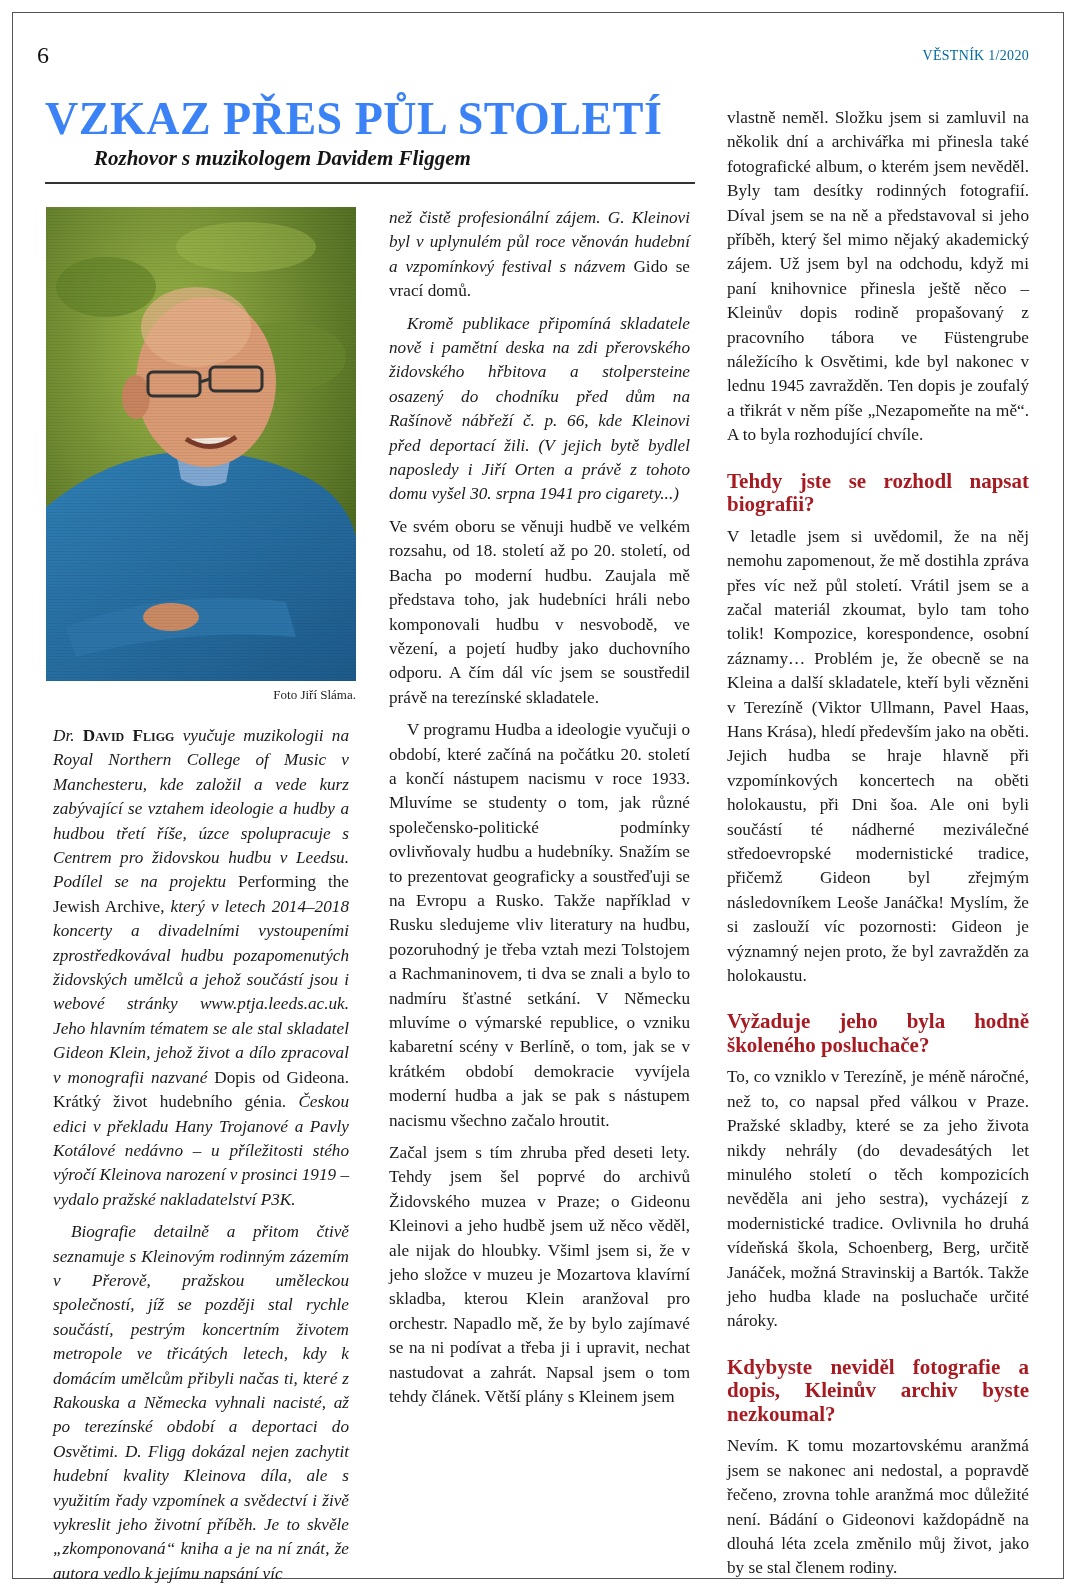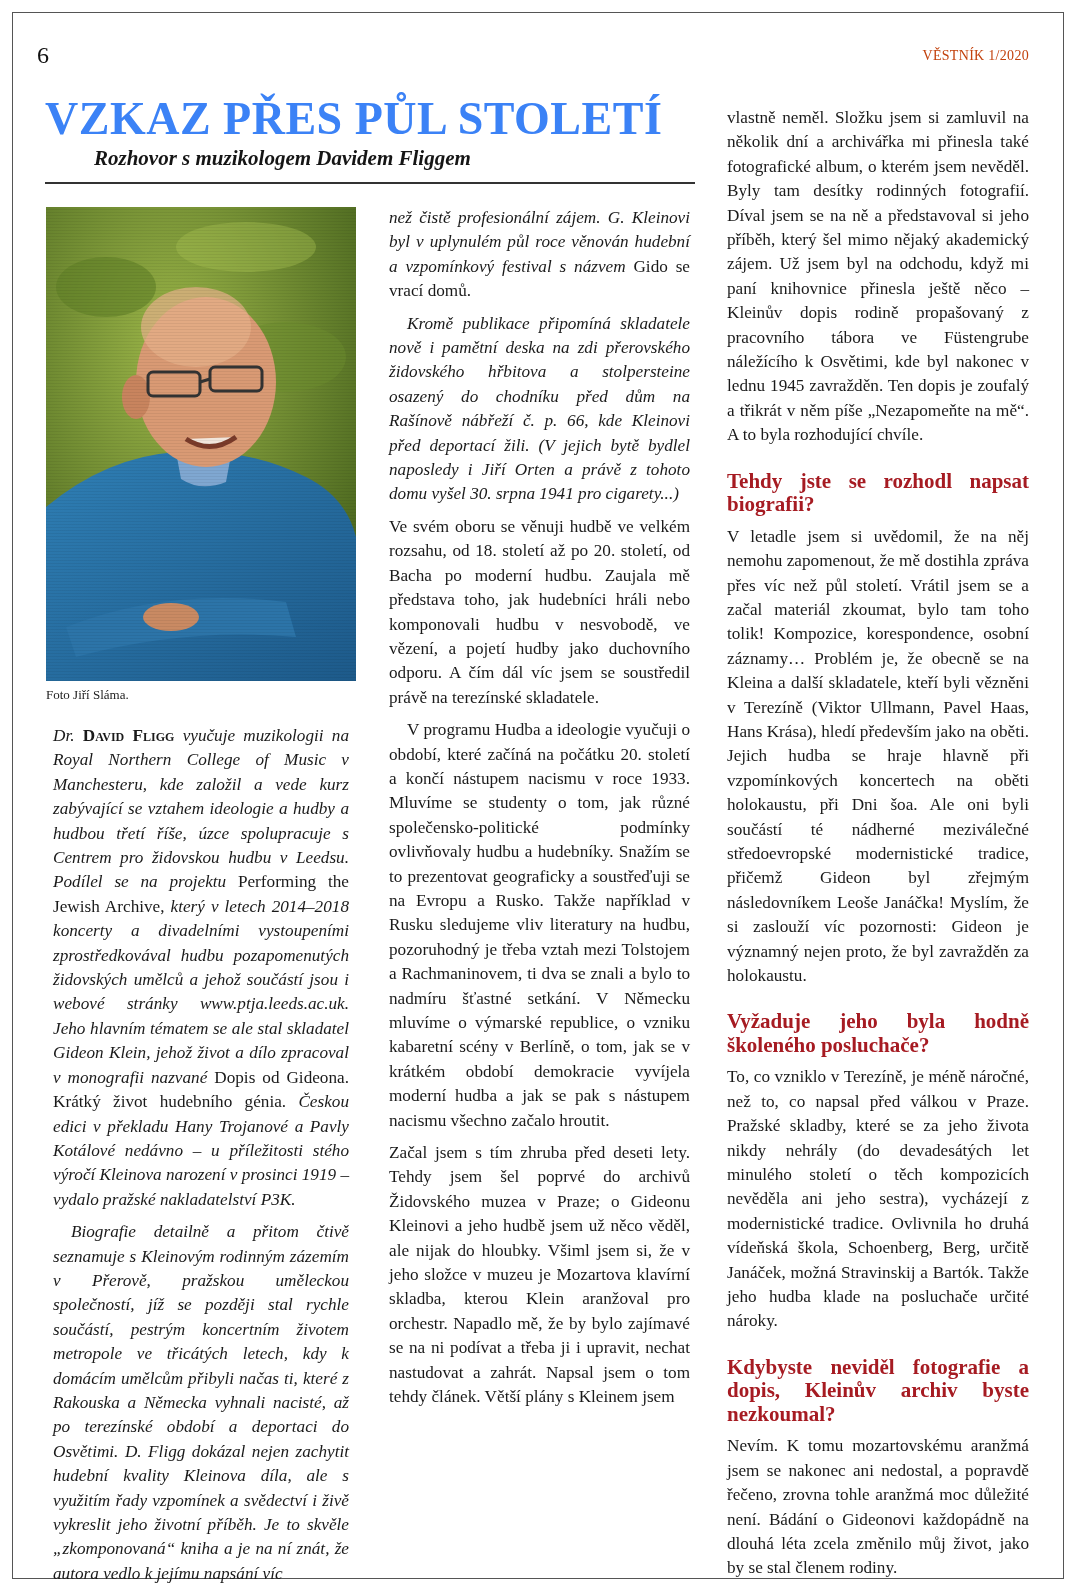--- a/index.html
+++ b/index.html
@@ -1,33 +1,33 @@
 <!DOCTYPE html>
 <html><head>
 <meta charset="utf-8">
 <style>
   html, body { margin: 0; padding: 0; background: #ffffff; }
   body { width: 1091px; height: 1588px; position: relative; overflow: hidden;
          font-family: "Liberation Serif", "DejaVu Serif", serif; color: #1a1a1a; }
   .frame { position: absolute; left: 12px; top: 12px; width: 1052px; height: 1567px;
            border: 1.5px solid #555; box-sizing: border-box; }
   .pagenum { position: absolute; left: 37px; top: 42px; font-size: 24px; color: #111; }
-  .issue { position: absolute; right: 62px; top: 48px; font-size: 14px; letter-spacing: 0.3px; color: #c2410c; }
+  .issue { position: absolute; right: 62px; top: 48px; font-size: 14px; letter-spacing: 0.3px; color: #0369a1; }
   .title { position: absolute; left: 45px; top: 92px; font-size: 46px; font-weight: bold;
            color: #3b82f6; letter-spacing: 0.5px; white-space: nowrap; }
   .subtitle { position: absolute; left: 48px; top: 146px; font-size: 21px; font-style: italic;
               font-weight: bold; color: #151515; white-space: nowrap; margin-left: 46px; }
   .rule { position: absolute; left: 45px; top: 182px; width: 650px; height: 2px; background: #333; }
   .col { position: absolute; font-size: 17.2px; line-height: 24.4px; text-align: justify; }
   .col1 { left: 45px; top: 716px; width: 312px; }
   .col2 { left: 381px; top: 198px; width: 317px; }
   .col3 { left: 719px; top: 98px; width: 318px; }
   .photo { position: absolute; left: 46px; top: 207px; width: 310px; height: 474px; overflow: hidden;
            background: linear-gradient(160deg, #5d7a27 0%, #86a43a 30%, #6e8d2d 55%, #4f6d22 100%); }
-  .photo-caption { position: absolute; left: 46px; top: 687px; width: 310px; text-align: left;
+  .photo-caption { position: absolute; left: 46px; top: 687px; width: 310px; text-align: right;
                    font-size: 13px; color: #222; }
   p { margin: 8px; }
   .it { font-style: italic; }
   .indent { text-indent: 18px; }
   .q { color: #a61b22; font-weight: bold; font-size: 21px; line-height: 23.5px; margin-top: 20px; }
   .sc { font-variant: small-caps; font-weight: bold; font-style: normal; }
   .stripes { position: absolute; inset: 0;
              background: repeating-linear-gradient(0deg, rgba(0,0,0,0.06) 0 1px, transparent 1px 3px); }
 </style>
 </head>

